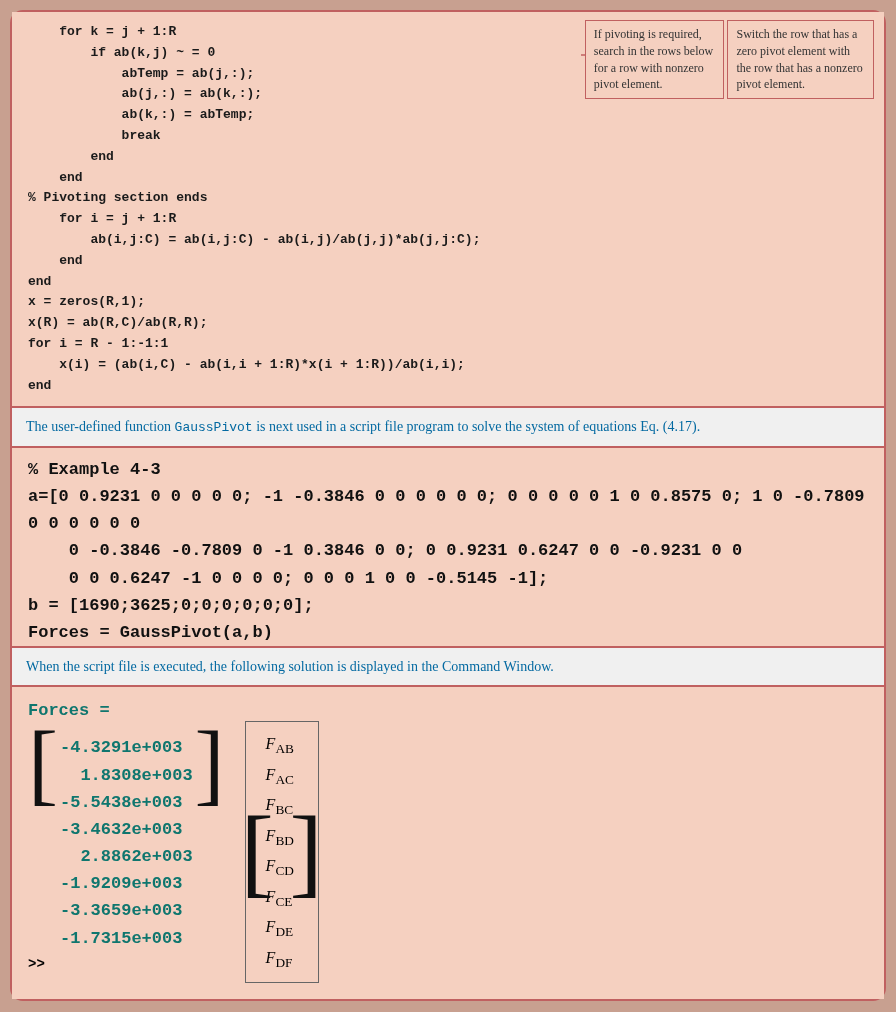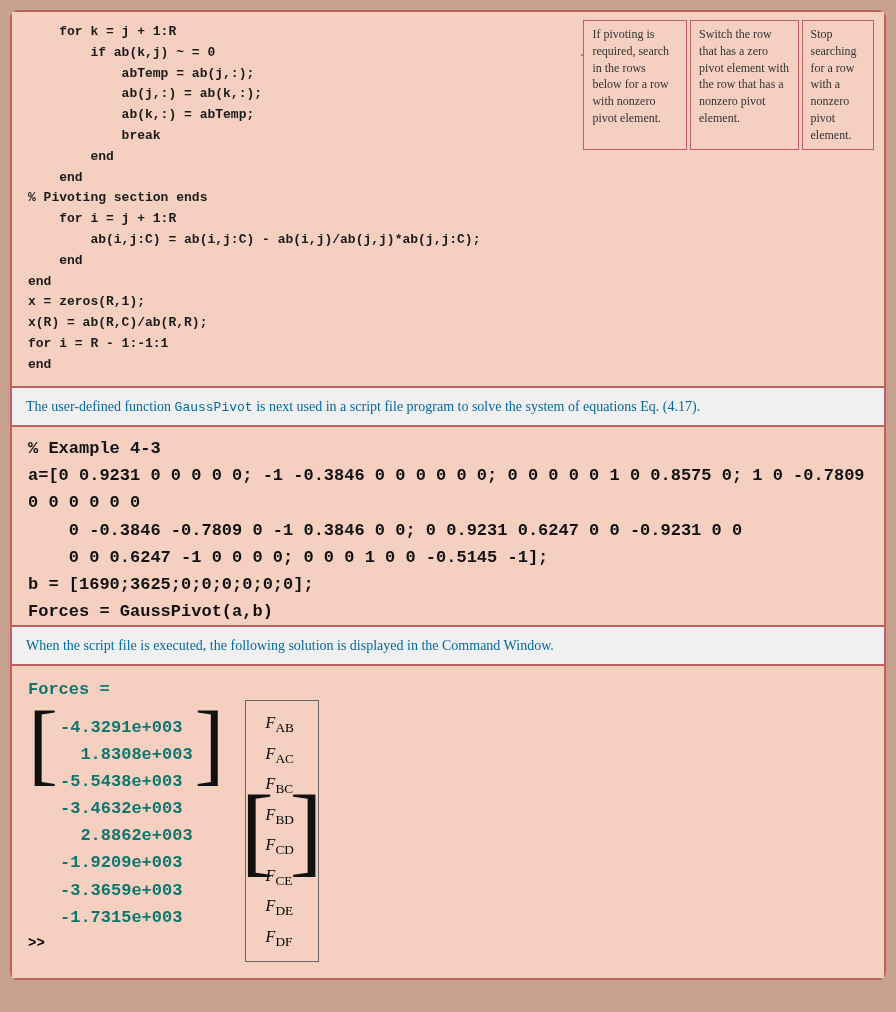--- a/index.html
+++ b/index.html
@@ -9,21 +9,21 @@
       justify-content: center;
       align-items: flex-start;
       min-height: 1012px;
       font-family: Georgia, serif;
       padding: 10px;
     }
     .main-container {
       width: 888px;
       background: #f5d0c0;
       border: 2px solid #c06060;
-      border-radius: 8px;
+      border-radius: 13px;
     }
     
     .code-section {
       background: #f5d0c0;
       padding: 10px 16px 10px 16px;
       position: relative;
     }
     .code-block {
       font-family: 'Courier New', Courier, monospace;
       font-size: 13px;
@@ -139,41 +139,41 @@
       <div>&nbsp;&nbsp;&nbsp;&nbsp;&nbsp;&nbsp;&nbsp;&nbsp;end</div>
       <div>&nbsp;&nbsp;&nbsp;&nbsp;end</div>
       <div>% Pivoting section ends</div>
       <div>&nbsp;&nbsp;&nbsp;&nbsp;for i = j + 1:R</div>
       <div>&nbsp;&nbsp;&nbsp;&nbsp;&nbsp;&nbsp;&nbsp;&nbsp;ab(i,j:C) = ab(i,j:C) - ab(i,j)/ab(j,j)*ab(j,j:C);</div>
       <div>&nbsp;&nbsp;&nbsp;&nbsp;end</div>
       <div>end</div>
       <div>x = zeros(R,1);</div>
       <div>x(R) = ab(R,C)/ab(R,R);</div>
       <div>for i = R - 1:-1:1</div>
+      <div>&nbsp;&nbsp;&nbsp;&nbsp;x(i) = (ab(i,C) - ab(i,i + 1:R)*x(i + 1:R))/ab(i,i);</div>
       <div>end</div>
     </div>
 
     <div style="position: absolute; right: 10px; top: 8px; width: 295px;">
 
       <div style="display: flex; align-items: flex-start; margin-bottom: 3px;">
 
         <svg width="18" height="130">
 
           <line x1="14" y1="5" x2="14" y2="125" stroke="#c06060" stroke-width="1.5"></line>
 
           <line x1="14" y1="5" x2="6" y2="5" stroke="#c06060" stroke-width="1.5"></line>
 
           <line x1="14" y1="35" x2="2" y2="35" stroke="#c06060" stroke-width="1.5"></line>
 
           <line x1="14" y1="125" x2="6" y2="125" stroke="#c06060" stroke-width="1.5"></line>
         </svg>
         <div style="display: flex; flex-direction: row; gap: 3px;">
           <div class="annotation-box">If pivoting is required, search in the rows below for a row with nonzero pivot element.</div>
           <div class="annotation-box">Switch the row that has a zero pivot element with the row that has a nonzero pivot element.</div>
-          <div class="annotation-box">Stop searching for a row with a nonzero pivot element.</div>
         </div>
       </div>
     </div>
   </div>
 
   <hr class="separator">
 
   <div class="text-section">
     <span>The user-defined function <span class="inline-code">GaussPivot</span> is next used in a script file program to solve the system of equations Eq. (4.17).</span>
   </div>

